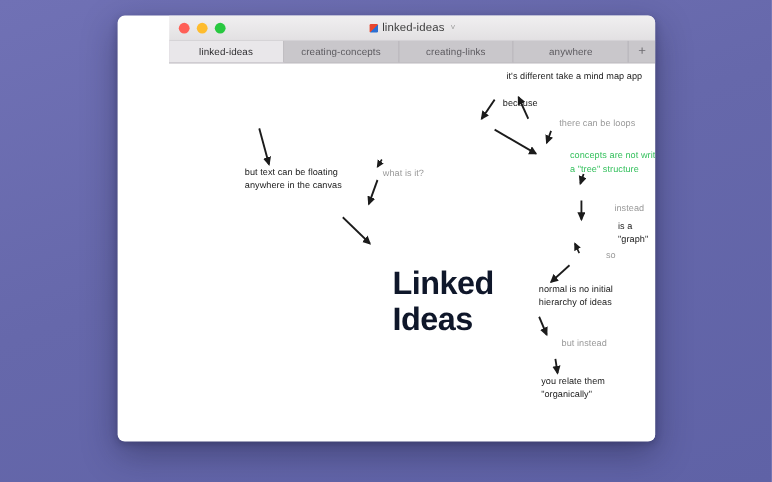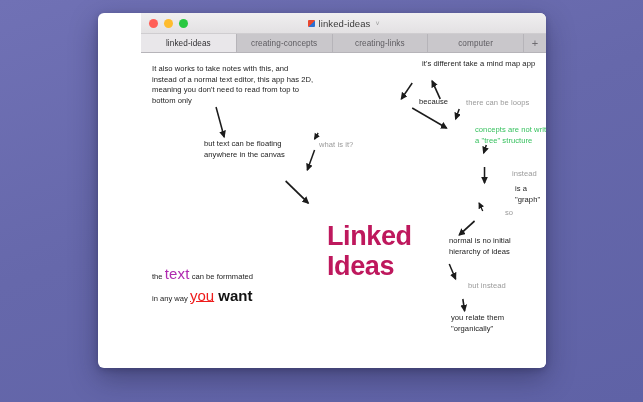--- a/index.html
+++ b/index.html
@@ -119,21 +119,21 @@
   }
   .node.muted { color: #9a9a9a; }
   .node.green { color: #36c15e; }
 
   #n-title {
     position: absolute;
     left: 186px; top: 168px;
     font-size: 27px;
     line-height: 30px;
     font-weight: bold;
-    color: #be185d;
+    color: #0f172a;
     letter-spacing: -.4px;
     white-space: pre-line;
   }
 
   #n-format {
     position: absolute;
     left: 11px; top: 212px;
     color: #1b1b1b;
   }
   #n-format .line { display: block; white-space: nowrap; }
@@ -174,21 +174,21 @@
         <span id="doc-icon"></span>
         <span id="title-text">linked-ideas</span>
         <span id="title-chevron">˅</span>
       </div>
     </div>
 
     <div id="tabbar">
       <div class="tab active">linked-ideas</div>
       <div class="tab">creating-concepts</div>
       <div class="tab">creating-links</div>
-      <div class="tab">computer</div>
+      <div class="tab">anywhere</div>
       <div id="tab-add">+</div>
     </div>
 
     <div id="canvas">
 
       <svg id="arrows" viewBox="0 0 448 314" preserveAspectRatio="none">
         <defs>
           <marker id="ah" markerWidth="5" markerHeight="5" refX="3.6" refY="2.2" orient="auto" markerUnits="strokeWidth">
             <path d="M0,0 L4.4,2.2 L0,4.4 z" fill="#1b1b1b"></path>
           </marker>
@@ -218,46 +218,34 @@
           <path d="M378,158 L374,150" stroke-width="1.5"></path>
 
           <path d="M369,168 L352,182"></path>
 
           <path d="M341,211 L348,226"></path>
 
           <path d="M356,246 L358,258"></path>
         </g>
       </svg>
 
-      <div class="node" style="left:11px; top:11px; width:180px;">It also works to take notes with this, and
-instead of a normal text editor, this app has 2D,
-meaning you don't need to read from top to
-bottom only</div>
 
       <div class="node" style="left:63px; top:86px; width:130px;">but text can be floating
 anywhere in the canvas</div>
 
       <div id="n-title">Linked
 Ideas</div>
 
       <div class="node muted" style="left:178px; top:87px;">what is it?</div>
 
 
-      <div id="n-format">
-        <span class="line line1">
-          <span>the </span><span class="w-text">text</span><span> can be formmated</span>
-        </span>
-        <span class="line line2">
-          <span>in any way </span><span class="w-you">you</span><span class="w-want"> want</span>
-        </span>
-      </div>
 
       <div class="node" style="left:281px; top:6px;">it's different take a mind map app</div>
 
-      <div class="node" style="left:278px; top:44px;">because</div>
+      <div class="node" style="left:278px; top:28px;">because</div>
 
       <div class="node muted" style="left:325px; top:45px;">there can be loops</div>
 
       <div class="node green" style="left:334px; top:72px; width:104px;">concepts are not written in
 a "tree" structure</div>
 
       <div class="node muted" style="left:371px; top:116px;">instead</div>
 
       <div class="node" style="left:374px; top:131px;">is a "graph"</div>
 

